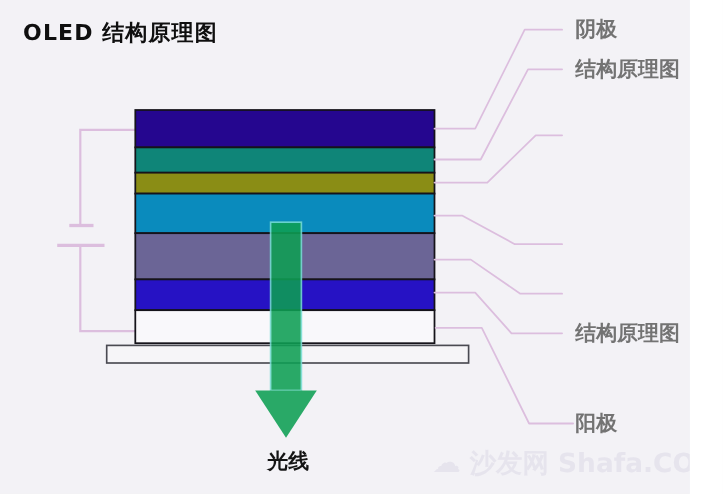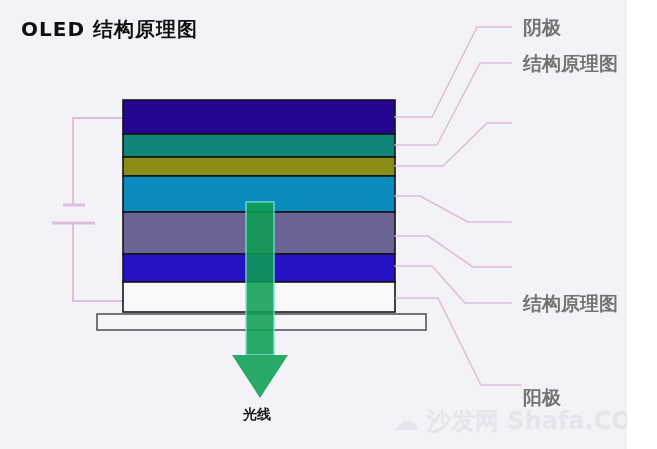--- a/index.html
+++ b/index.html
@@ -16,21 +16,21 @@
     font-size:20px;font-weight:bold;color:#0f0f0f;
     letter-spacing:1px;white-space:nowrap;
   }
   .layer-label{
     position:absolute;left:523px;
     font-size:19px;font-weight:bold;color:#737373;
     white-space:nowrap;line-height:26px;
   }
   .light-label{
     position:absolute;left:243px;top:406px;
-    font-size:14px;font-weight:bold;color:#141414;
+    font-size:19px;font-weight:bold;color:#141414;
     white-space:nowrap;
   }
   .watermark{
     position:absolute;left:393px;top:405px;
     display:flex;align-items:center;gap:8px;
     color:#e6e4ed;font-size:24px;font-weight:bold;
     white-space:nowrap;user-select:none;
   }
   .watermark .cloud{font-size:26px;line-height:26px;}
 </style>
@@ -76,21 +76,21 @@
       <rect x="246" y="202" width="28" height="153" stroke="#76dcd2" stroke-width="1.5"></rect>
       <polygon points="232,355 288,355 260,398"></polygon>
     </g>
   </svg>
 
   <div class="title">OLED 结构原理图</div>
 
   <div class="layer-label" style="top:14px">阴极</div>
   <div class="layer-label" style="top:50px">结构原理图</div>
   <div class="layer-label" style="top:290px">结构原理图</div>
-  <div class="layer-label" style="top:384px">阳极</div>
+  <div class="layer-label" style="top:372px">阳极</div>
 
   <div class="light-label">光线</div>
 
   <div class="watermark">
     <span class="cloud">☁</span>
     <span>沙发网 Shafa.COM</span>
   </div>
 
 </div>
 

